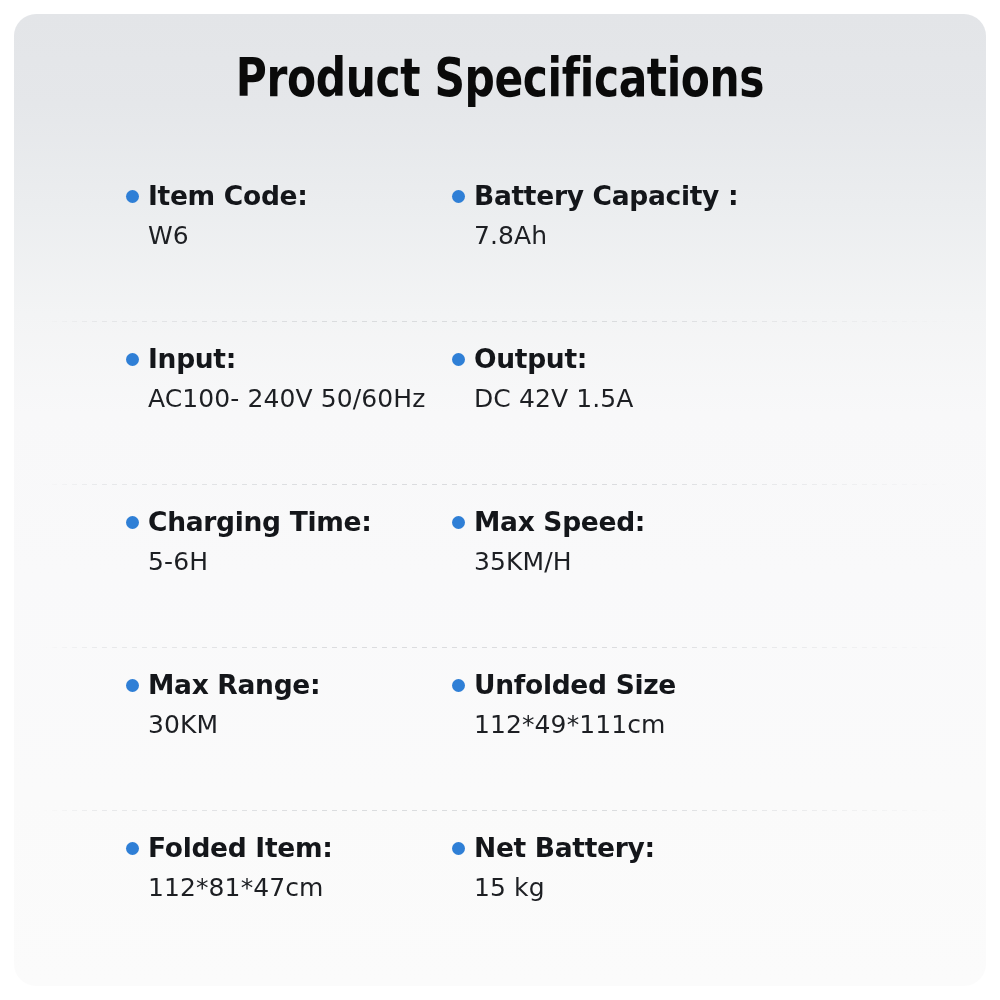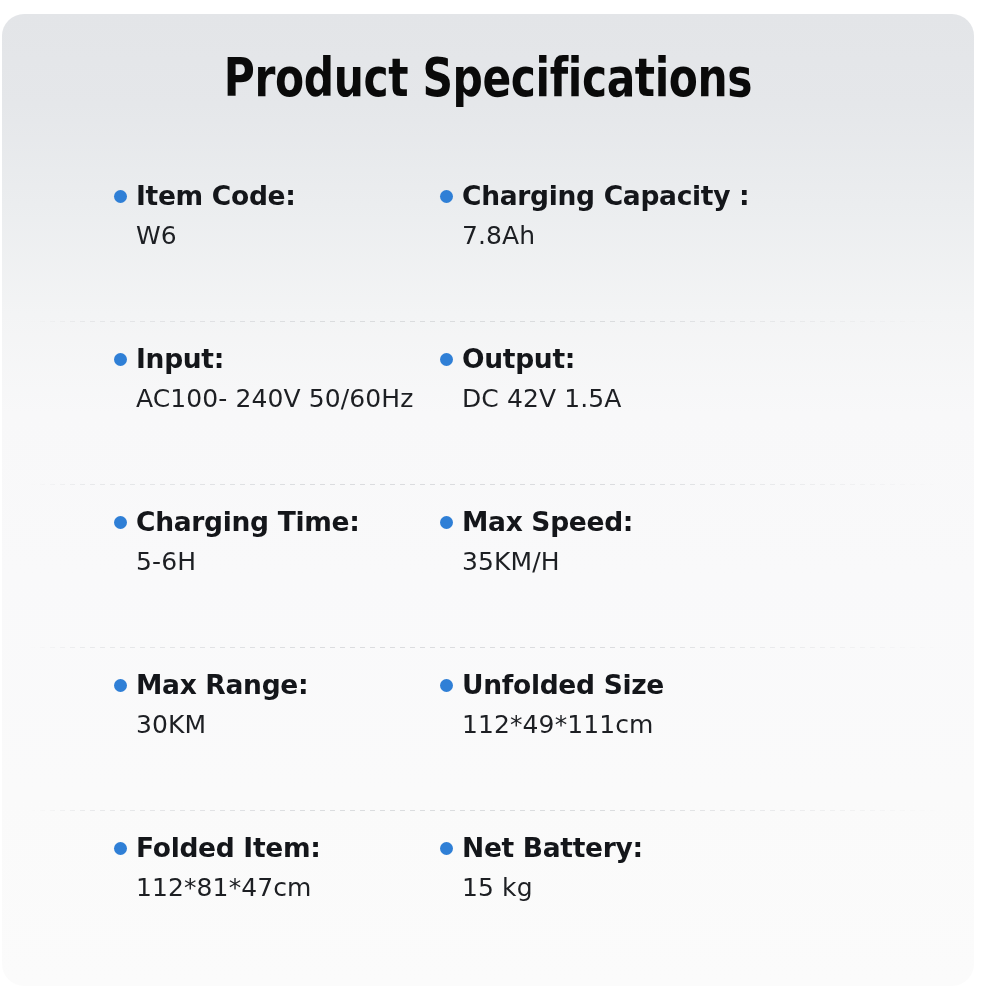--- a/index.html
+++ b/index.html
@@ -7,21 +7,21 @@
     padding: 0;
     width: 1000px;
     height: 1000px;
     background: #ffffff;
     font-family: "Liberation Sans", sans-serif;
     -webkit-font-smoothing: antialiased;
   }
 
   #spec-card {
     position: absolute;
-    left: 2px;
+    left: 14px;
     top: 14px;
     width: 972px;
     height: 972px;
     box-sizing: border-box;
     border-radius: 22px;
     overflow: hidden;
     background: linear-gradient(to bottom,
         #e3e5e8 0px,
         #e5e7ea 90px,
         #ebedef 190px,
@@ -153,21 +153,21 @@
       <div class="spec-cell col-left">
         <div class="spec-label-line">
           <span class="bullet-icon"></span>
           <span class="spec-label">Item Code:</span>
         </div>
         <div class="spec-value">W6</div>
       </div>
       <div class="spec-cell col-right">
         <div class="spec-label-line">
           <span class="bullet-icon"></span>
-          <span class="spec-label">Charging Capacity :</span>
+          <span class="spec-label">Battery Capacity :</span>
         </div>
         <div class="spec-value">7.8Ah</div>
       </div>
     </div>
 
     <div class="spec-row">
       <div class="spec-cell col-left">
         <div class="spec-label-line">
           <span class="bullet-icon"></span>
           <span class="spec-label">Input:</span>

